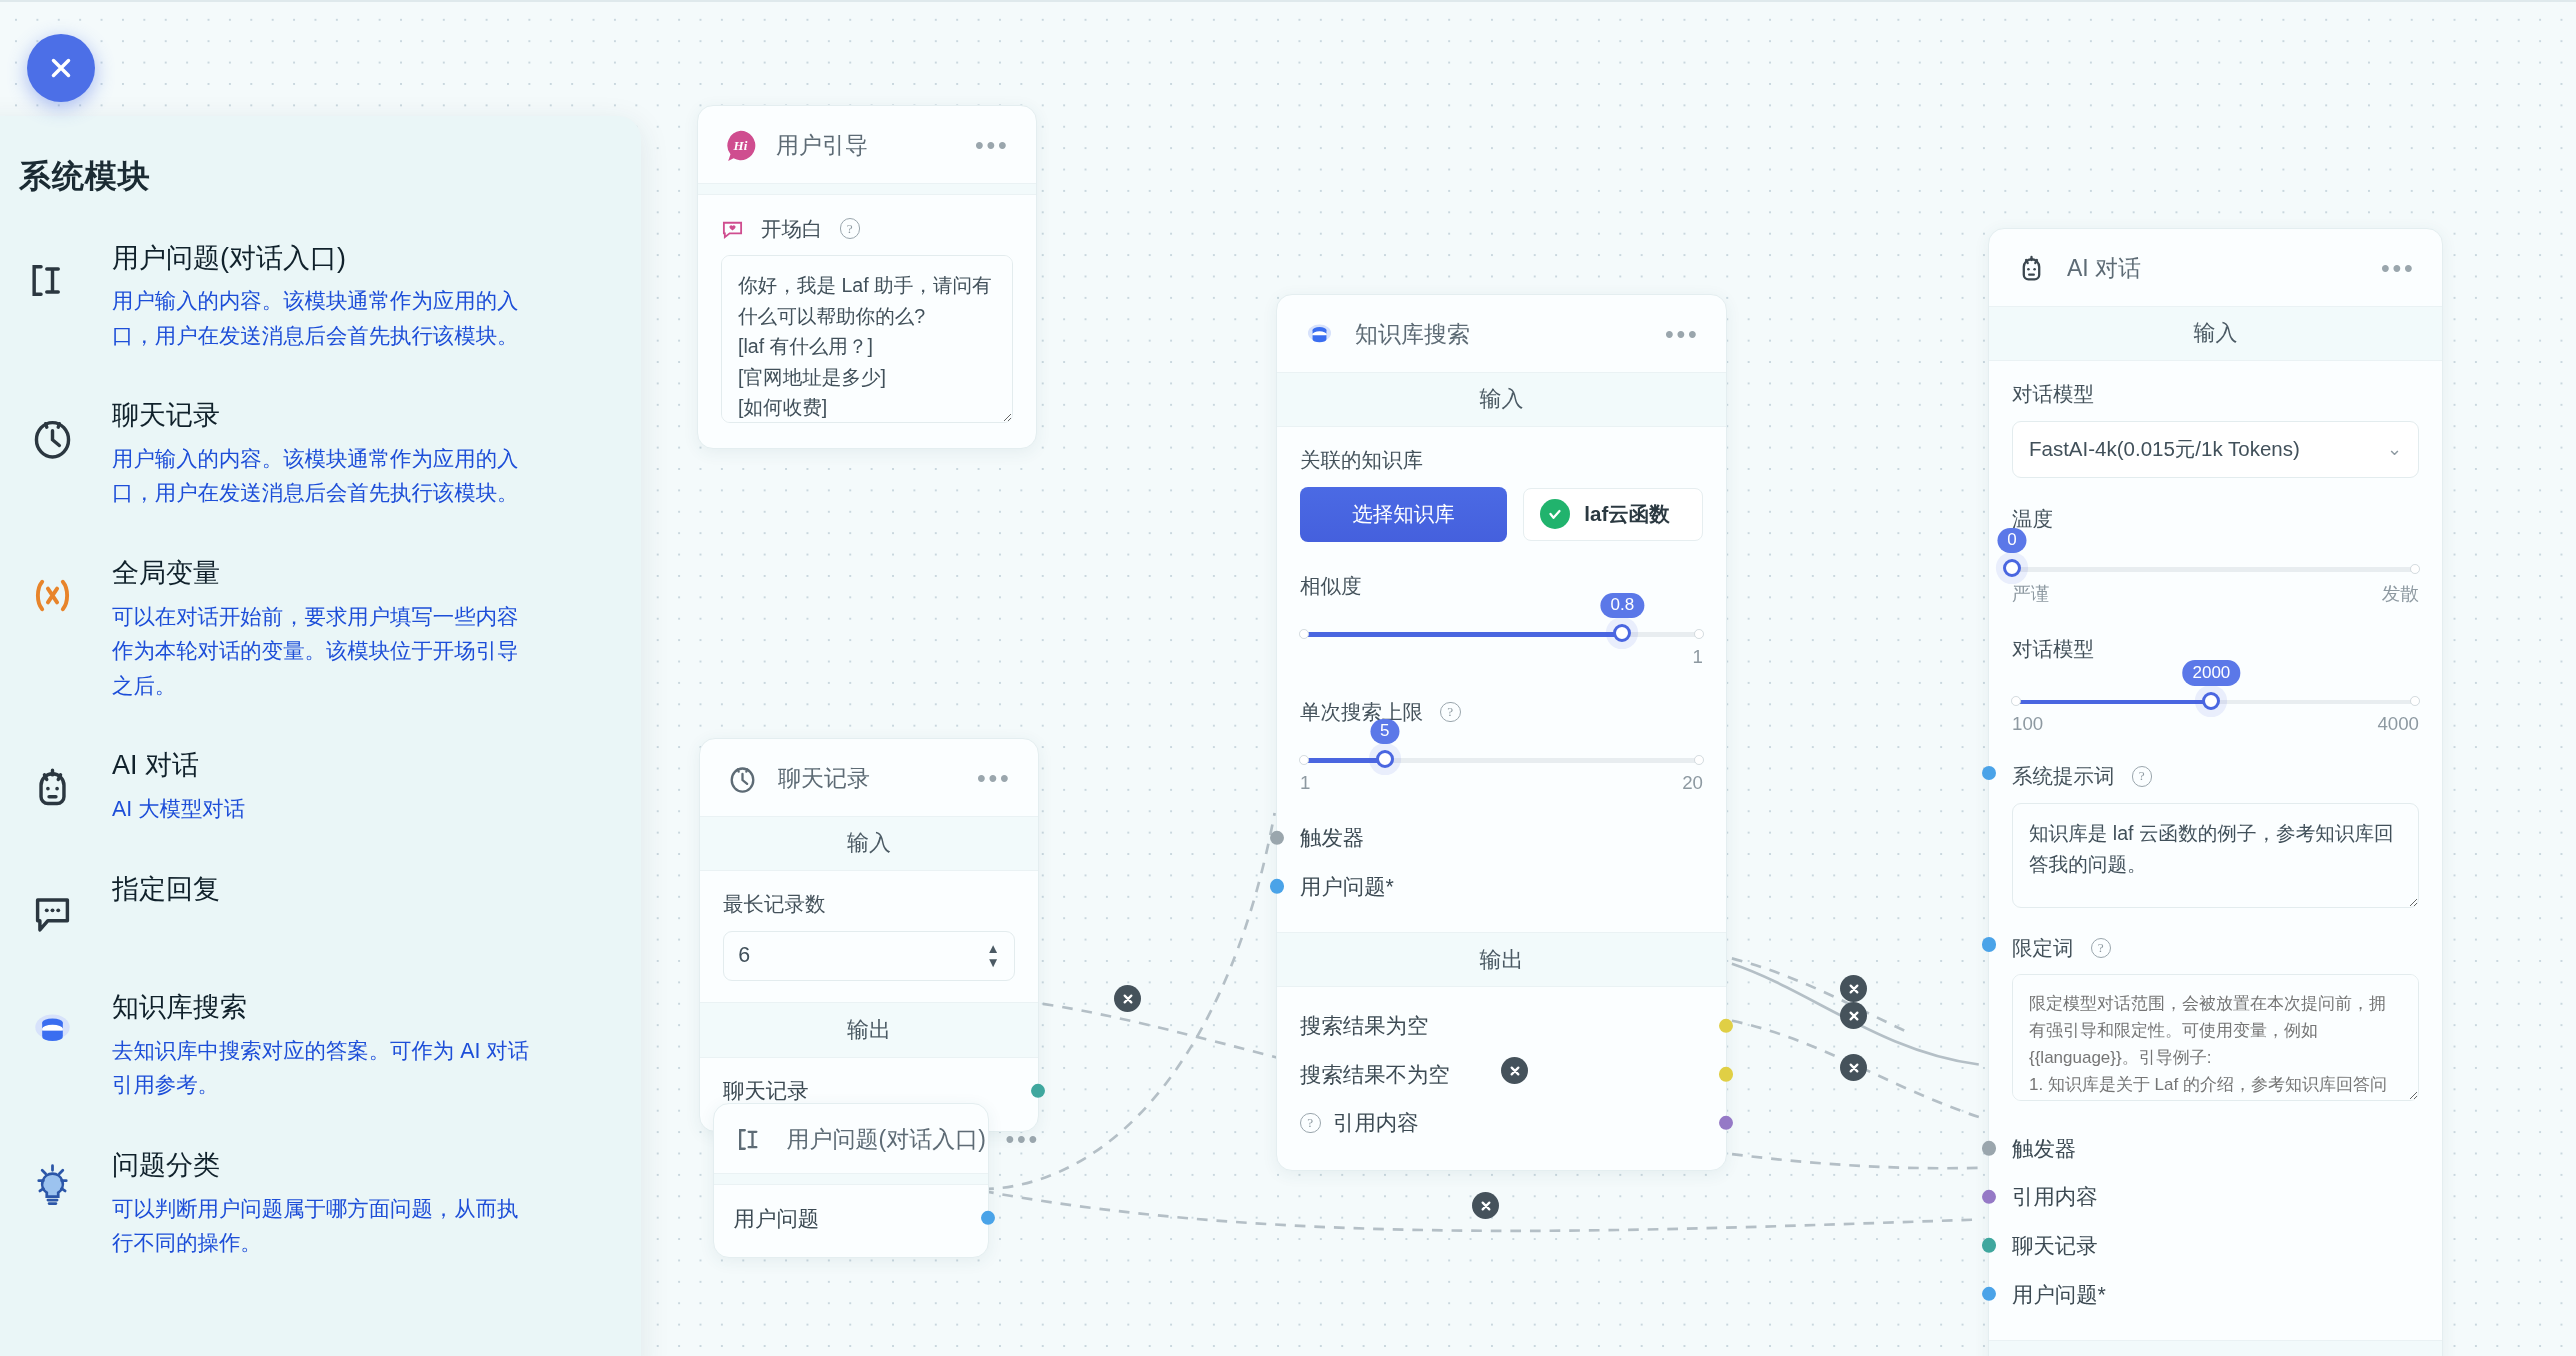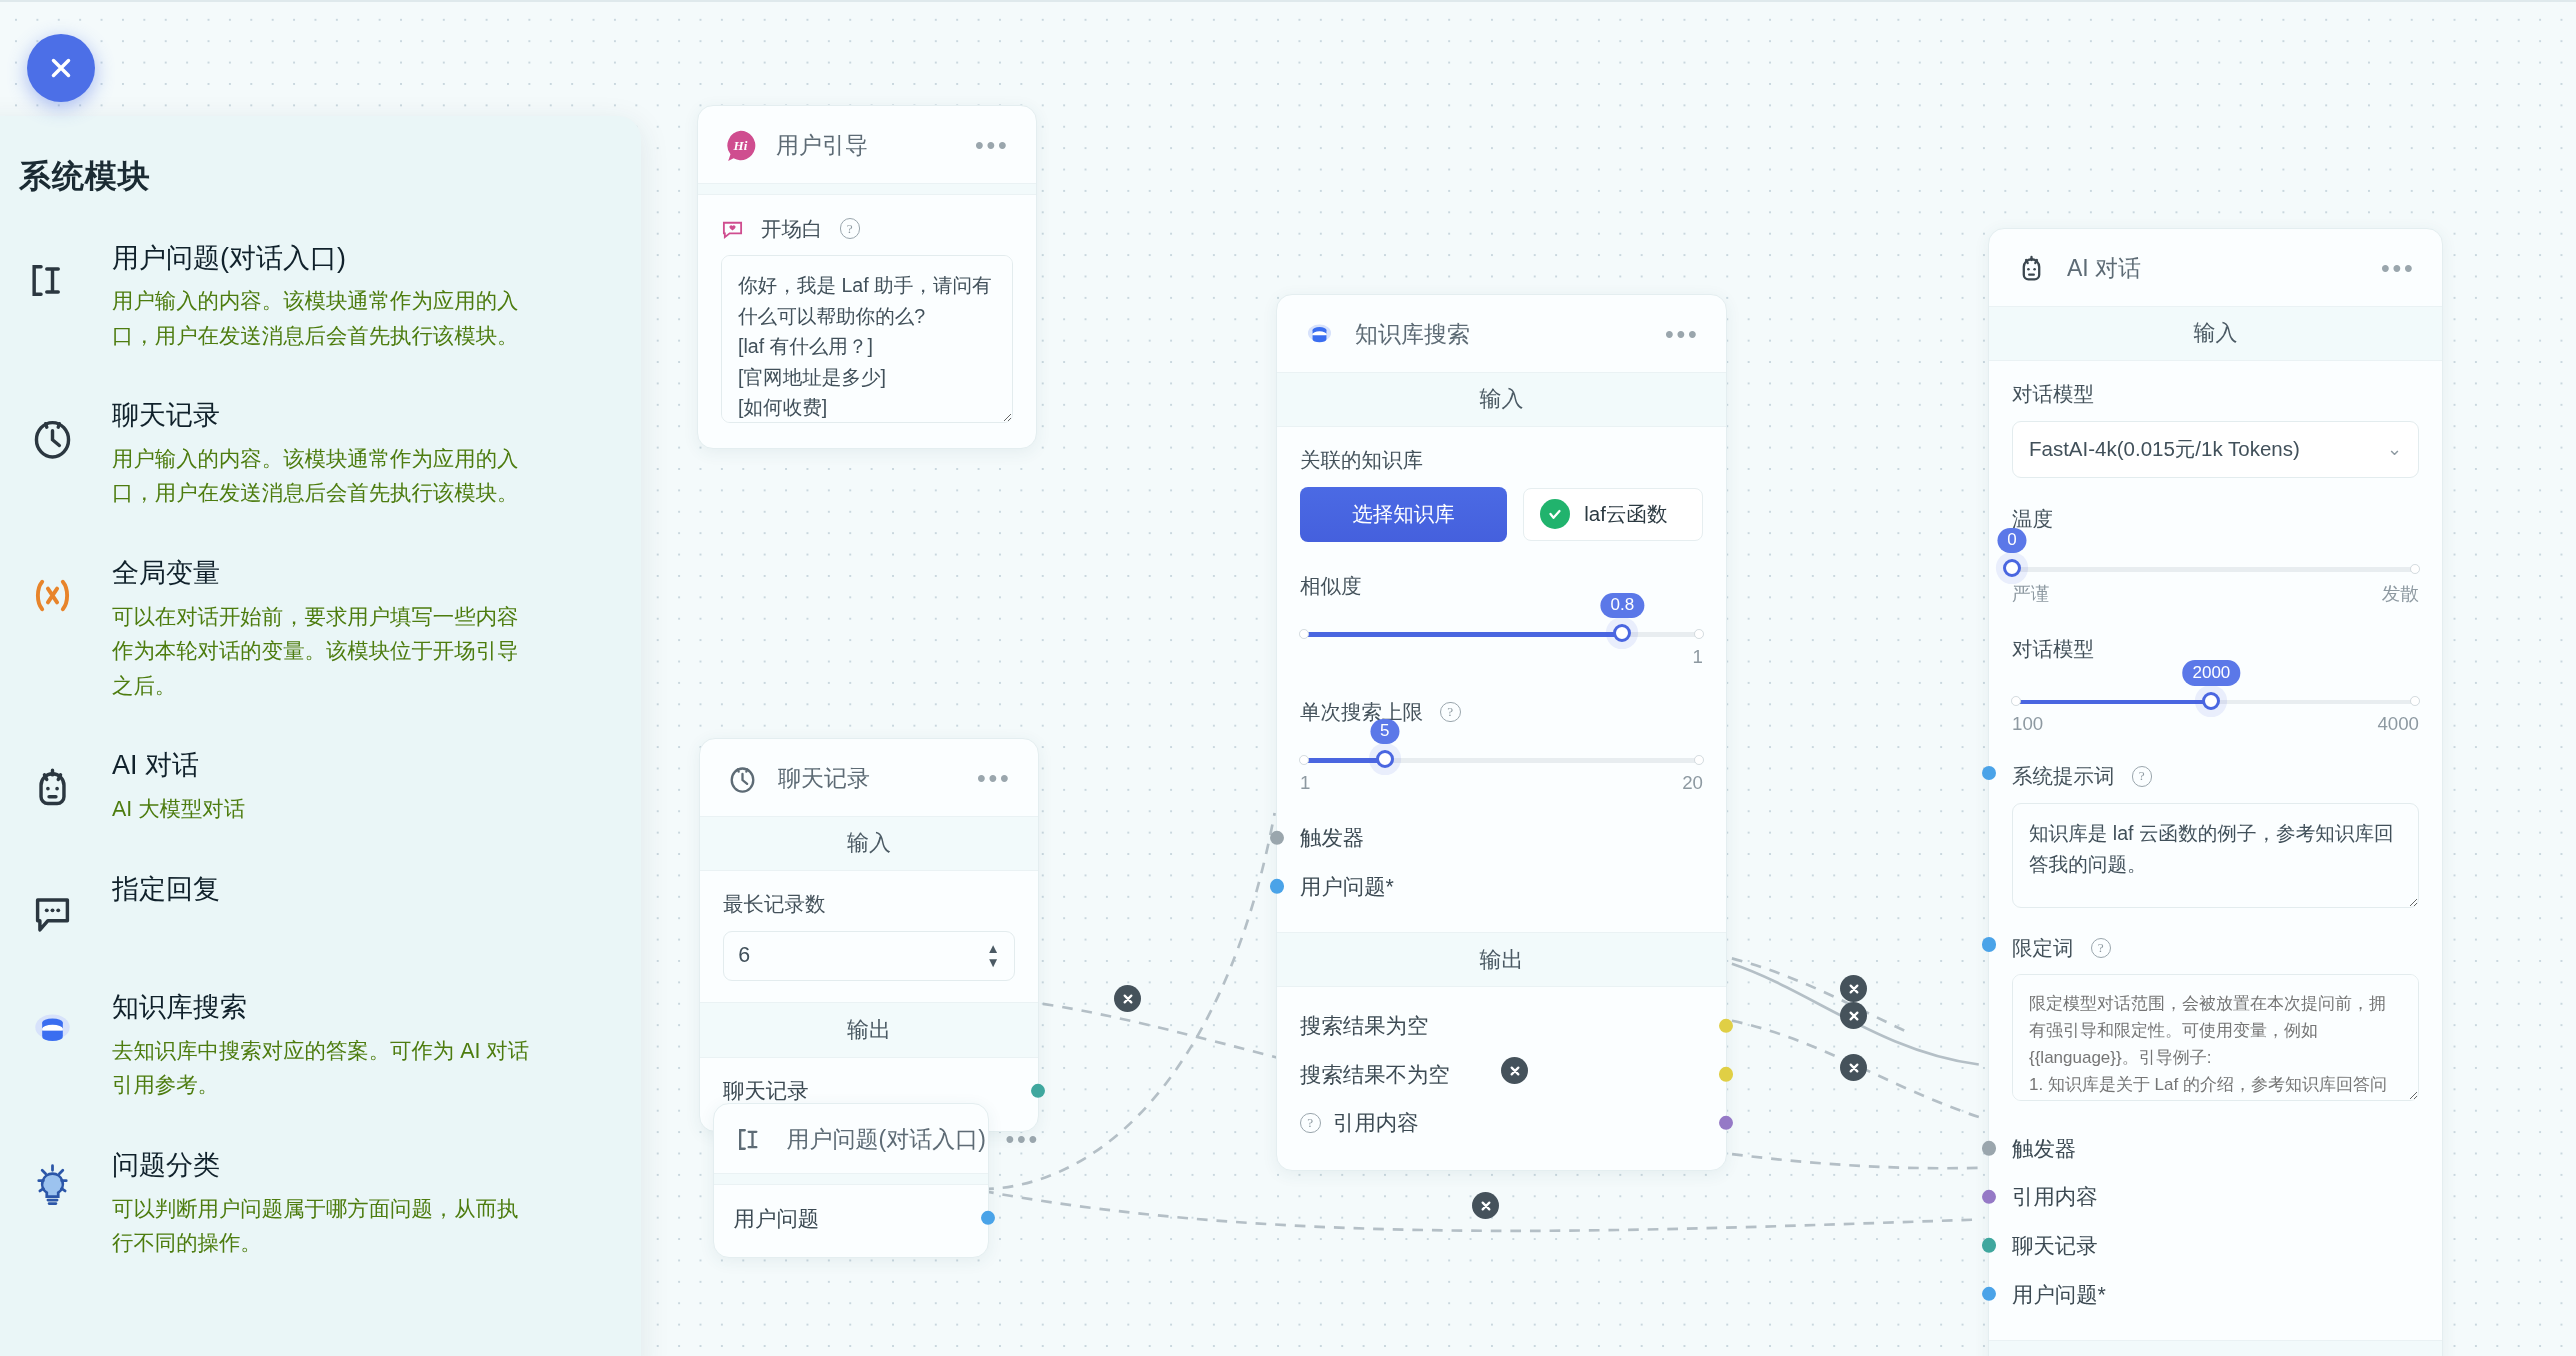--- a/index.html
+++ b/index.html
@@ -36,21 +36,21 @@
     background:#eaf6f7; border-radius:23px;
     box-shadow:0 7.1px 30px rgba(30,60,70,.10);
     padding:39px 53px 0 55px; z-index:30; overflow:hidden;
   }
   .sidebar h1{ font-size:32px; font-weight:bold; color:#1b2b33; margin-bottom:39px; letter-spacing:0.9px;}
   .mod{ display:flex; gap:27px; align-items:flex-start; margin-bottom:43px; cursor:grab;}
   .mod-ico{ width:66px; min-width:66px; height:66px; display:flex; align-items:center; justify-content:center; margin-top:9px;}
   .mod-ico svg{ width:55px; height:55px;}
   .mod-txt{ padding-top:3.6px;}
   .mod-title{ font-size:27px; color:#10212b; margin-bottom:9px; line-height:1.25;}
-  .mod-desc{ font-size:21.4px; color:#4d7c0f; line-height:1.6; max-width:419px;}
+  .mod-desc{ font-size:21.4px; color:#1d4ed8; line-height:1.6; max-width:419px;}
 
   
   .node{
     position:absolute; background:#fbfeff; border:0.9px solid #e4eef0;
     border-radius:16px; box-shadow:0 3.6px 16px rgba(40,80,95,.07);
     z-index:10;
   }
   .node-head{ display:flex; align-items:center; gap:16px; padding:19.6px 23px 18px 23px; }
   .node-head .n-ico{ width:39px; height:39px; display:flex; align-items:center; justify-content:center;}
   .node-head .n-ico svg{ width:37px; height:37px;}
@@ -93,21 +93,21 @@
   }
   .chev{ color:#8e9aa2; font-size:18px;}
   .numbox{ display:flex; align-items:center; justify-content:space-between;
     border:0.9px solid #e3ecee; border-radius:9px; padding:11.6px 14.3px; font-size:21.4px; color:#41505a; background:#fbfeff;}
   .spin{ display:flex; flex-direction:column; gap:4.5px; color:#4b5a64; font-size:13.4px; line-height:9.8px; cursor:pointer;}
   .btn-primary{
     background:linear-gradient(180deg,#4b6ae4,#4560dd); color:#fff; border:none; border-radius:8px;
     padding:13.4px 0; width:207px; font-size:20.5px; cursor:pointer; font-family:inherit;
   }
   .kb-chip{ flex:1; display:flex; align-items:center; gap:14.3px; border:0.9px solid #e6eef0; border-radius:8px;
-            padding:10.7px 16px; font-size:20.5px; font-weight:normal; color:#2b3941; background:#fff;}
+            padding:10.7px 16px; font-size:20.5px; font-weight:bold; color:#2b3941; background:#fff;}
   .kb-chip .cc{ width:30px; height:30px; border-radius:50%; background:#21b36d; display:flex; align-items:center; justify-content:center;}
   .row-flex{ display:flex; gap:16px; align-items:center;}
 
   .edge-del{ position:absolute; width:27px; height:27px; border-radius:50%; background:#45525b;
              display:flex; align-items:center; justify-content:center; z-index:20; cursor:pointer;}
   .edge-del svg{ width:16px; height:16px;}
 </style>
 </head>
 <body>
 

